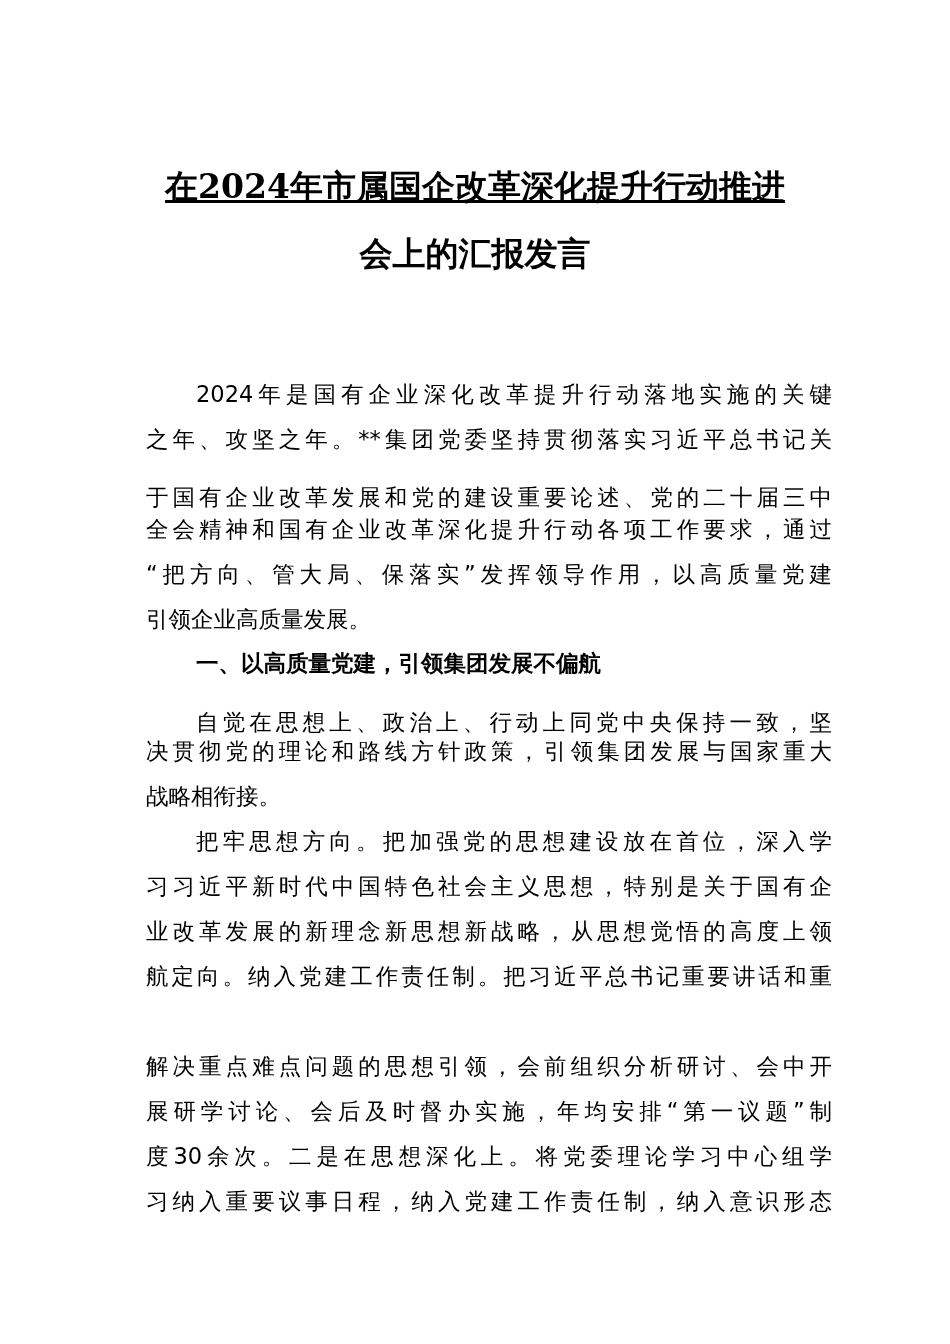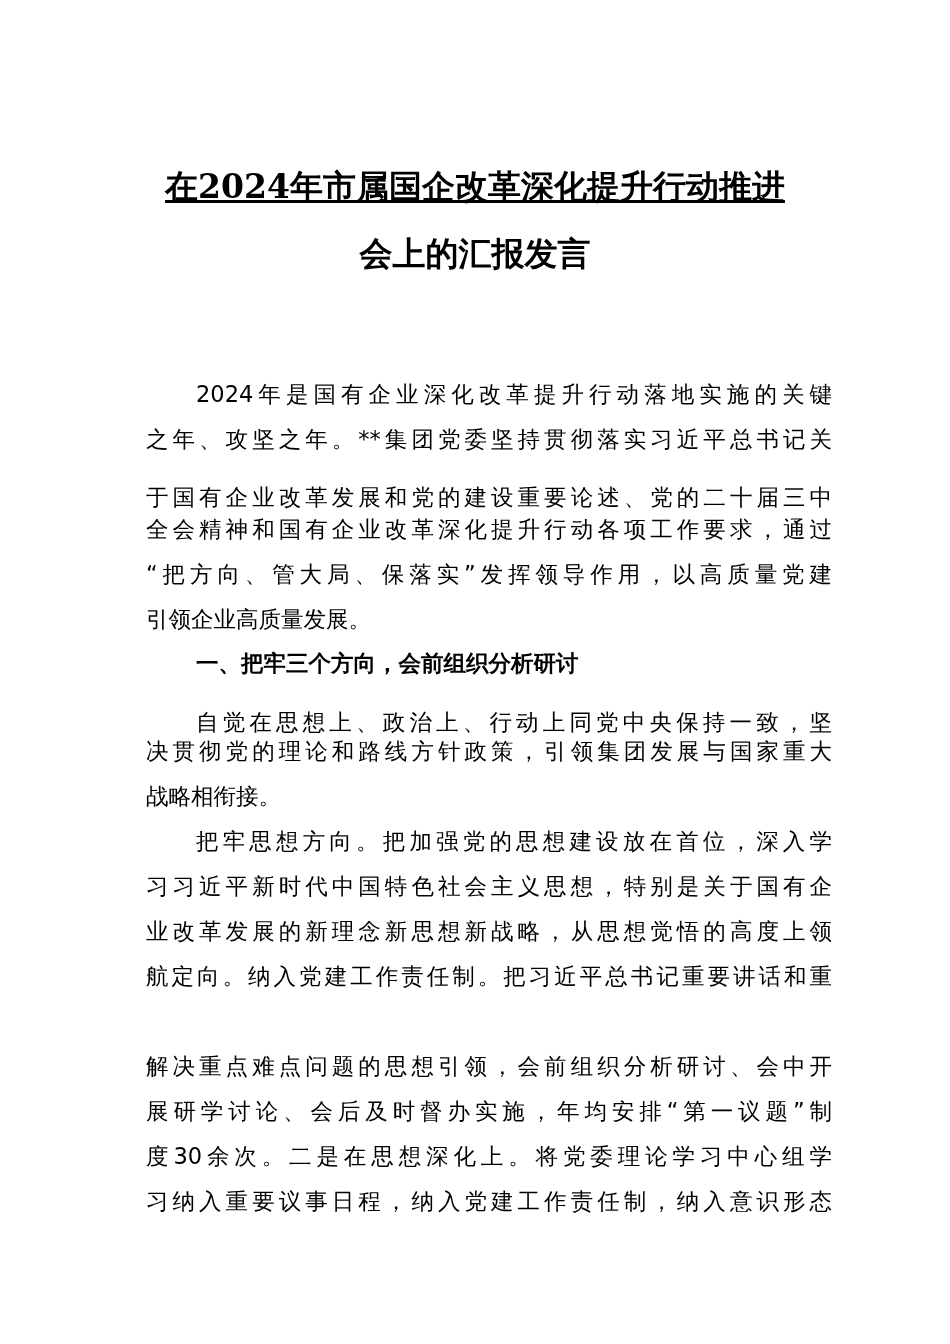--- a/index.html
+++ b/index.html
@@ -70,21 +70,21 @@
   <div class="title-line" style="top:234px;">会上的汇报发言</div>
 
 
   <div class="line indent" style="top:379px;">2024年是国有企业深化改革提升行动落地实施的关键</div>
   <div class="line" style="top:424px;">之年、攻坚之年。**集团党委坚持贯彻落实习近平总书记关</div>
   <div class="line" style="top:469px;margin-top:13px;">于国有企业改革发展和党的建设重要论述、党的二十届三中</div>
   <div class="line" style="top:514px;">全会精神和国有企业改革深化提升行动各项工作要求，通过</div>
   <div class="line" style="top:559px;">“把方向、管大局、保落实”发挥领导作用，以高质量党建</div>
   <div class="line last" style="top:604px;">引领企业高质量发展。</div>
 
-  <div class="heading" style="top:648px;">一、把牢三个方向，会前组织分析研讨</div>
+  <div class="heading" style="top:648px;">一、以高质量党建，引领集团发展不偏航</div>
 
   <div class="line indent" style="top:691px;margin-top:16px;">自觉在思想上、政治上、行动上同党中央保持一致，坚</div>
   <div class="line" style="top:736px;">决贯彻党的理论和路线方针政策，引领集团发展与国家重大</div>
   <div class="line last" style="top:781px;">战略相衔接。</div>
 
   <div class="line indent" style="top:826px;">把牢思想方向。把加强党的思想建设放在首位，深入学</div>
   <div class="line" style="top:871px;">习习近平新时代中国特色社会主义思想，特别是关于国有企</div>
   <div class="line" style="top:916px;">业改革发展的新理念新思想新战略，从思想觉悟的高度上领</div>
   <div class="line" style="top:961px;">航定向。纳入党建工作责任制。把习近平总书记重要讲话和重</div>
   <div class="line" style="top:1096px;">展研学讨论、会后及时督办实施，年均安排“第一议题”制</div>

